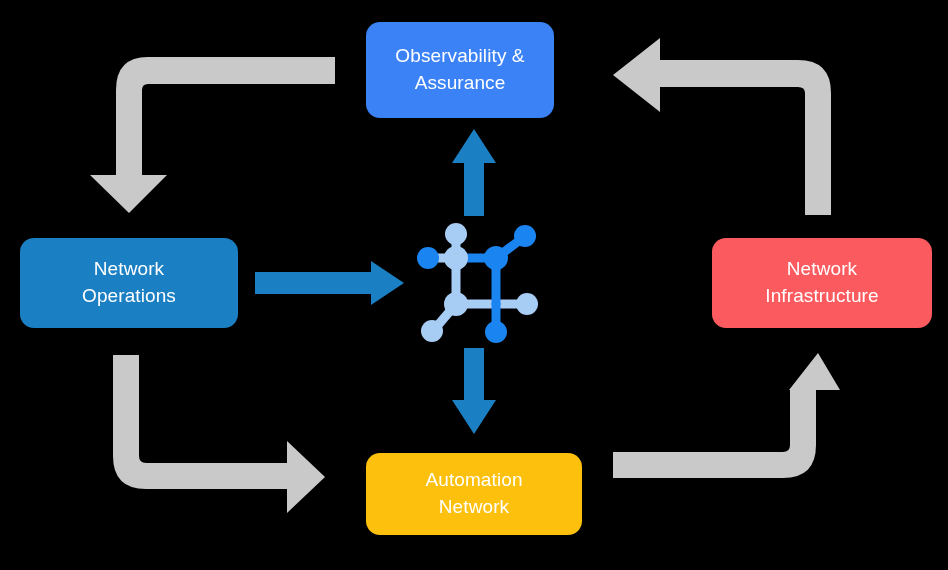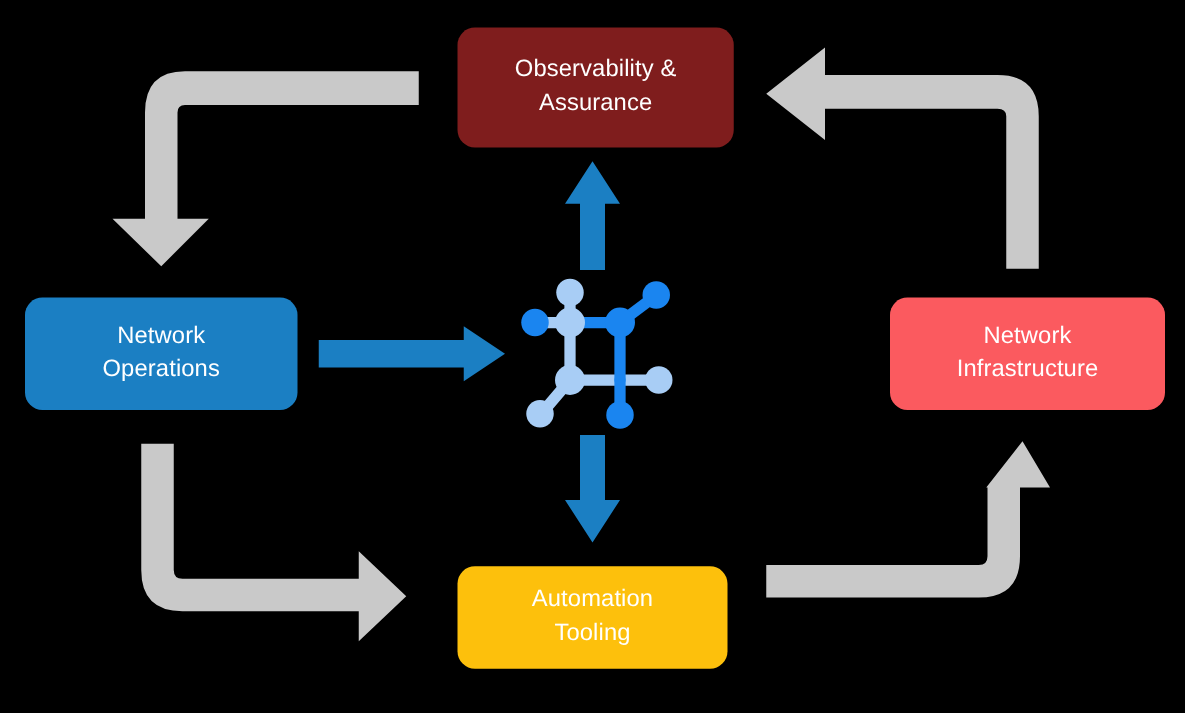--- a/index.html
+++ b/index.html
@@ -25,22 +25,22 @@
     color: #ffffff;
     font-size: 19px;
     line-height: 1.42;
     font-weight: 400;
     letter-spacing: 0.1px;
     white-space: pre-line;
     box-sizing: border-box;
     padding: 4px 8px;
   }
   #box-observability {
-    left: 366px; top: 22px; width: 221px; height: 96px;
-    background: #7f1d1d;
+    left: 366px; top: 22px; width: 188px; height: 96px;
+    background: #3b82f6;
   }
   #box-operations {
     left: 20px; top: 238px; width: 218px; height: 90px;
     background: #1b7fc3;
   }
   #box-infrastructure {
     left: 712px; top: 238px; width: 220px; height: 90px;
     background: #fb5a5f;
   }
   #box-automation {
@@ -120,15 +120,15 @@
   <div class="node-box" id="box-observability">Observability &amp;
 Assurance</div>
 
   <div class="node-box" id="box-operations">Network
 Operations</div>
 
   <div class="node-box" id="box-infrastructure">Network
 Infrastructure</div>
 
   <div class="node-box" id="box-automation">Automation
-Tooling</div>
+Network</div>
 
 </div>
 
 </body></html>

